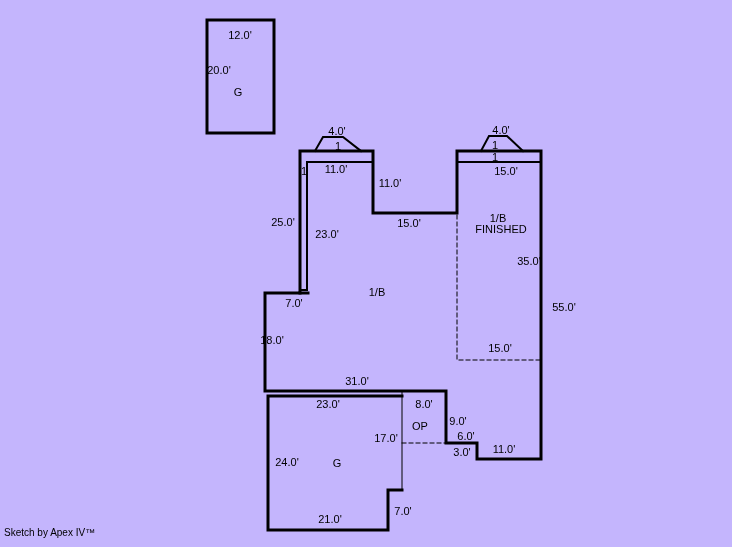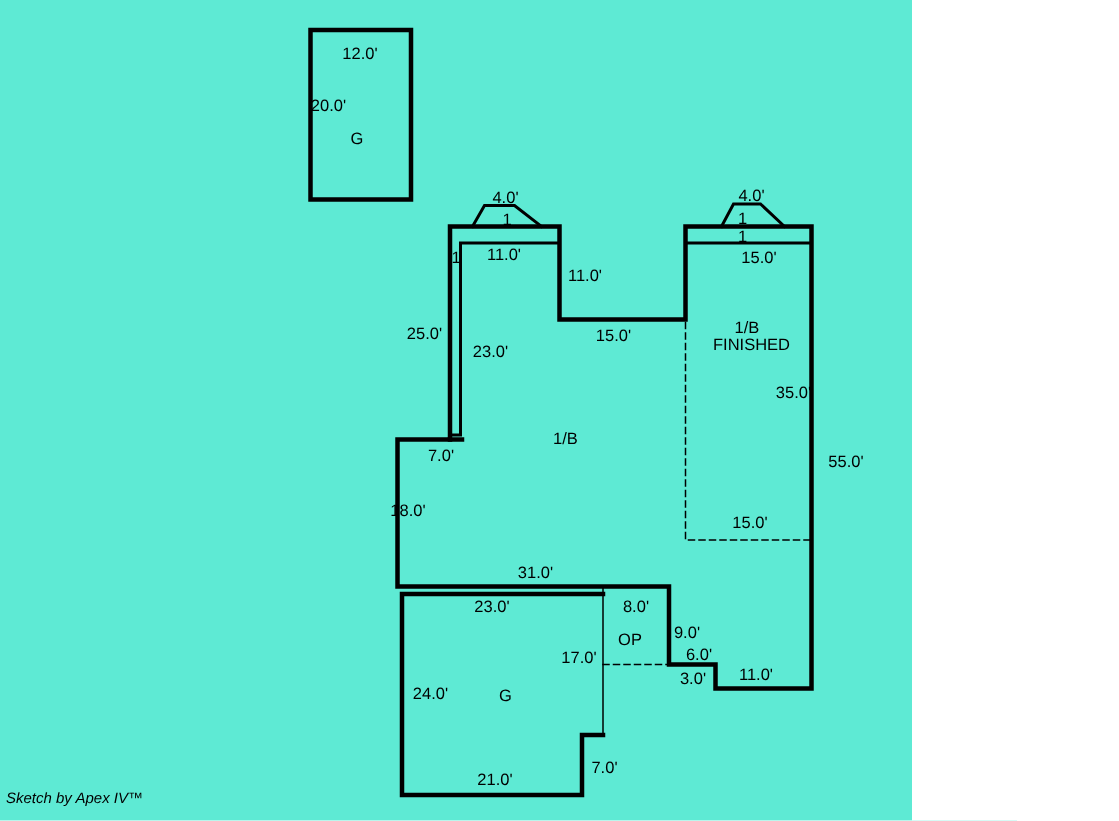--- a/index.html
+++ b/index.html
@@ -1,20 +1,20 @@
 <!DOCTYPE html>
 <html><head>
 <meta charset="utf-8">
 <style>
   html,body{margin:0;padding:0;background:#ffffff;}
-  .canvas{position:relative;width:608px;height:547px;background:#5eead4;overflow:hidden;
+  .canvas{position:relative;width:732px;height:547px;background:#c4b5fd;overflow:hidden;
           font-family:"Liberation Sans","DejaVu Sans",sans-serif;}
   .plan-svg{position:absolute;left:0;top:0;}
   .plan-svg text{font-family:"Liberation Sans","DejaVu Sans",sans-serif;font-size:11px;fill:#000;}
-  .credit{position:absolute;left:4px;top:527px;font-size:10px;color:#000;font-style:italic;}
+  .credit{position:absolute;left:4px;top:527px;font-size:10px;color:#000;}
 </style>
 </head>
 <body>
 
 <div class="canvas">
   <svg class="plan-svg" width="746" height="547" viewBox="0 0 746 547">
       <polygon points="207,20 274,20 274,133 207,133" fill="none" stroke="#000000" stroke-width="3" stroke-linecap="square"></polygon>
       <polygon points="300,151 373,151 373,213 457,213 457,151 541,151 541,459 477,459 477,443 446,443 446,391 265,391 265,293 300,293" fill="none" stroke="#000000" stroke-width="3" stroke-linecap="square"></polygon>
       <polyline points="315,151 323,137 343,137 361,151" fill="none" stroke="#000000" stroke-width="2" stroke-linecap="square"></polyline>
       <polyline points="481,151 489,136 507,136 523,151" fill="none" stroke="#000000" stroke-width="2" stroke-linecap="square"></polyline>

